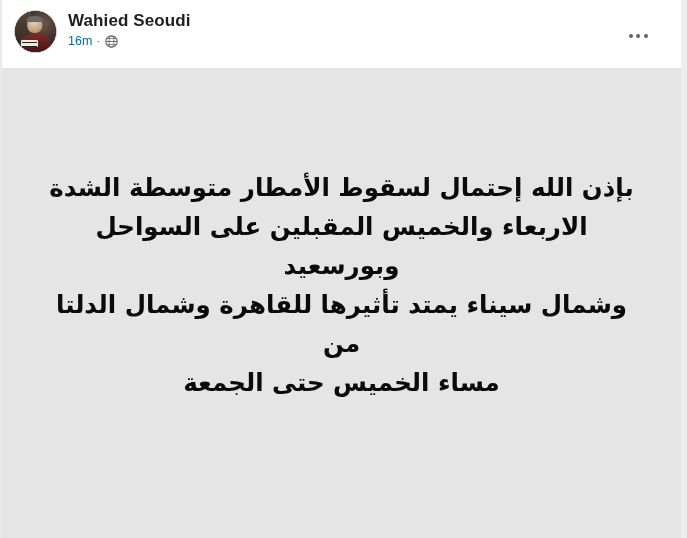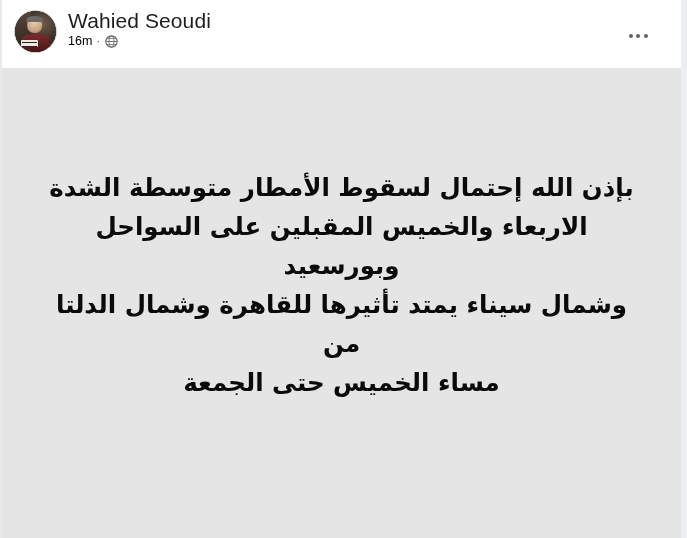--- a/index.html
+++ b/index.html
@@ -117,38 +117,38 @@
 
   #header-text {
     margin-left: 11px;
     padding-top: 3px;
     display: flex;
     flex-direction: column;
     min-width: 0;
   }
 
   #author-name {
-    font-size: 21px;
-    font-weight: 400;
+    font-size: 17px;
+    font-weight: 700;
     color: #1c1e21;
     letter-spacing: .1px;
     line-height: 19px;
     white-space: nowrap;
   }
 
   #meta-row {
     display: flex;
     align-items: center;
     margin-top: 3px;
     gap: 4px;
     line-height: 16px;
   }
   #timestamp {
     font-size: 12.5px;
-    color: #000000;
+    color: #0369a1;
   }
   #meta-dot {
     font-size: 12.5px;
     color: #65676b;
   }
   #globe-icon {
     display: inline-flex;
     align-items: center;
     justify-content: center;
     width: 13px;

